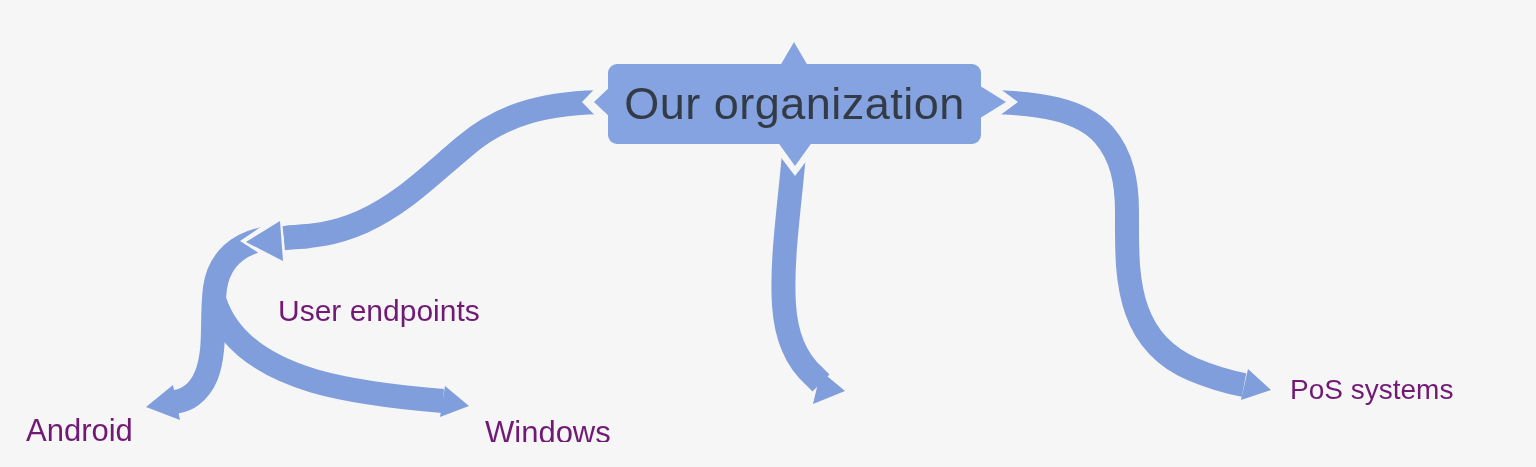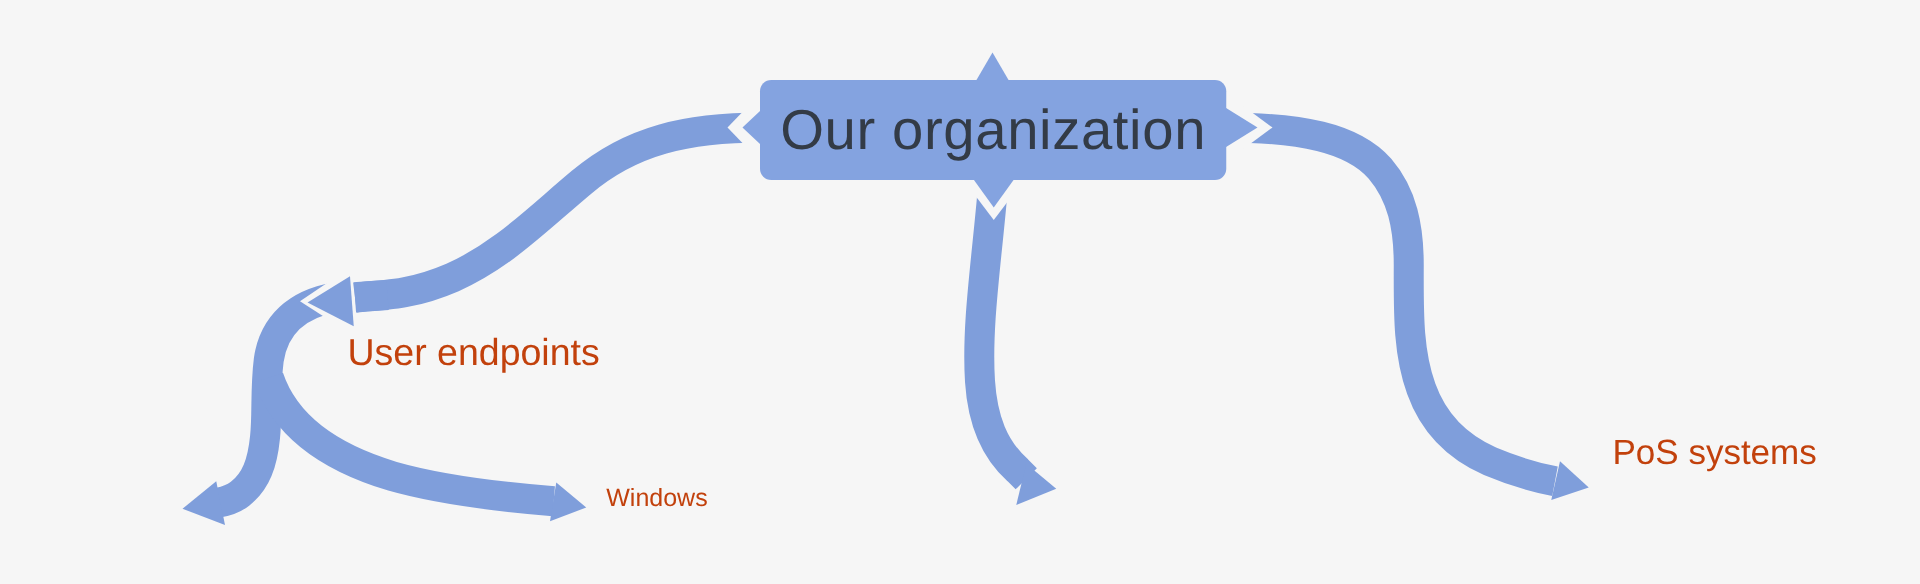--- a/index.html
+++ b/index.html
@@ -40,27 +40,28 @@
     border-radius: 9px;
     display: flex;
     align-items: center;
     justify-content: center;
     font-size: 45px;
     color: #333b46;
     letter-spacing: 0.5px;
   }
   .label {
     position: absolute;
-    color: #c2410c;
+    color: #701a75;
     white-space: nowrap;
     line-height: 1;
+    margin-top: 28px;
   }
   .label-user-endpoints { left: 278px; top: 268px; font-size: 30px; }
   .label-android        { left: 26px;  top: 387px; font-size: 31px; }
-  .label-windows        { left: 485px; top: 389px; font-size: 20px; }
+  .label-windows        { left: 485px; top: 389px; font-size: 31px; }
   .label-web-server     { left: 858px; top: 369px; font-size: 38px; }
   .label-pos-systems    { left: 1290px; top: 348px; font-size: 28px; }
 </style>
 </head>
 <body>
 
 <div class="canvas">
 
   <svg width="1536" height="467" viewBox="0 0 1536 467">
 
@@ -92,16 +93,17 @@
     <polygon class="node-wedge" points="1006,102 977,84 977,120"></polygon>
     <polygon class="node-wedge" points="795,166 777,141 813,141"></polygon>
     <polygon class="node-wedge" points="794,42 780,66 808,66"></polygon>
   </svg>
 
   <div class="central-node">
     <span>Our organization</span>
   </div>
 
   <div class="label label-user-endpoints">User endpoints</div>
+  <div class="label label-android">Android</div>
   <div class="label label-windows">Windows</div>
   <div class="label label-pos-systems">PoS systems</div>
 
 </div>
 
 </body></html>

